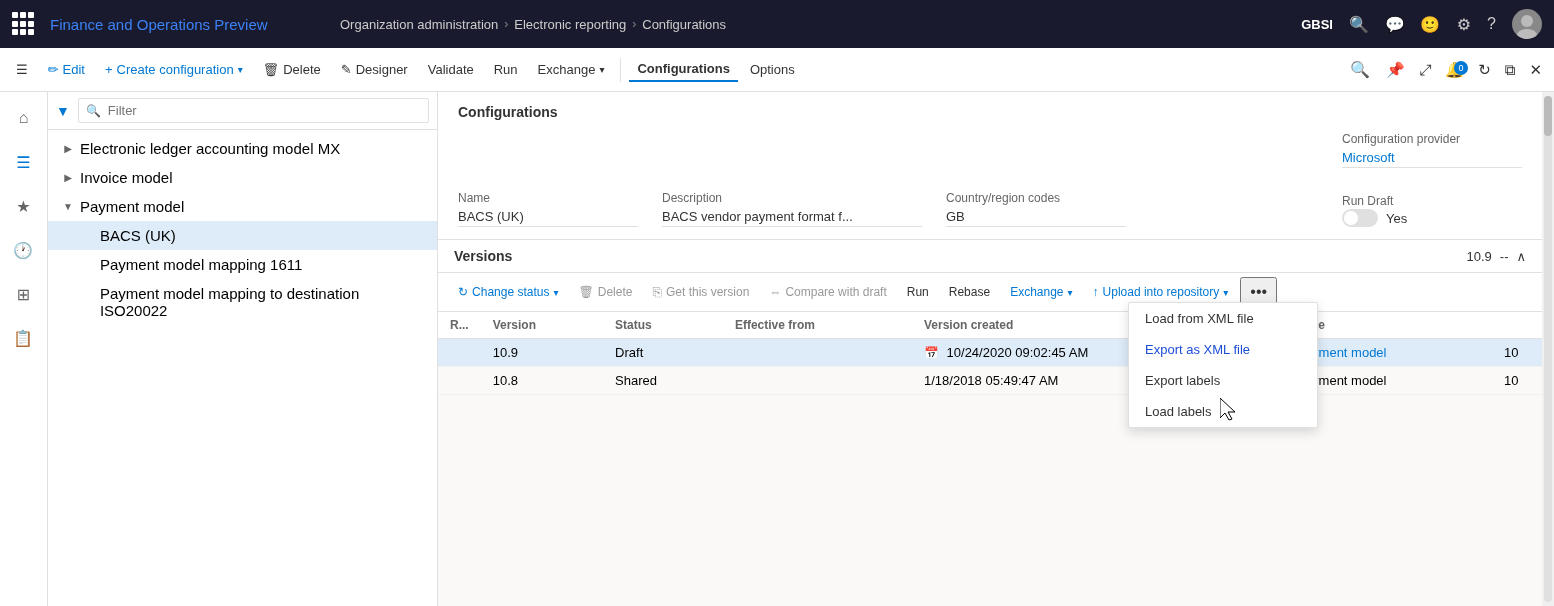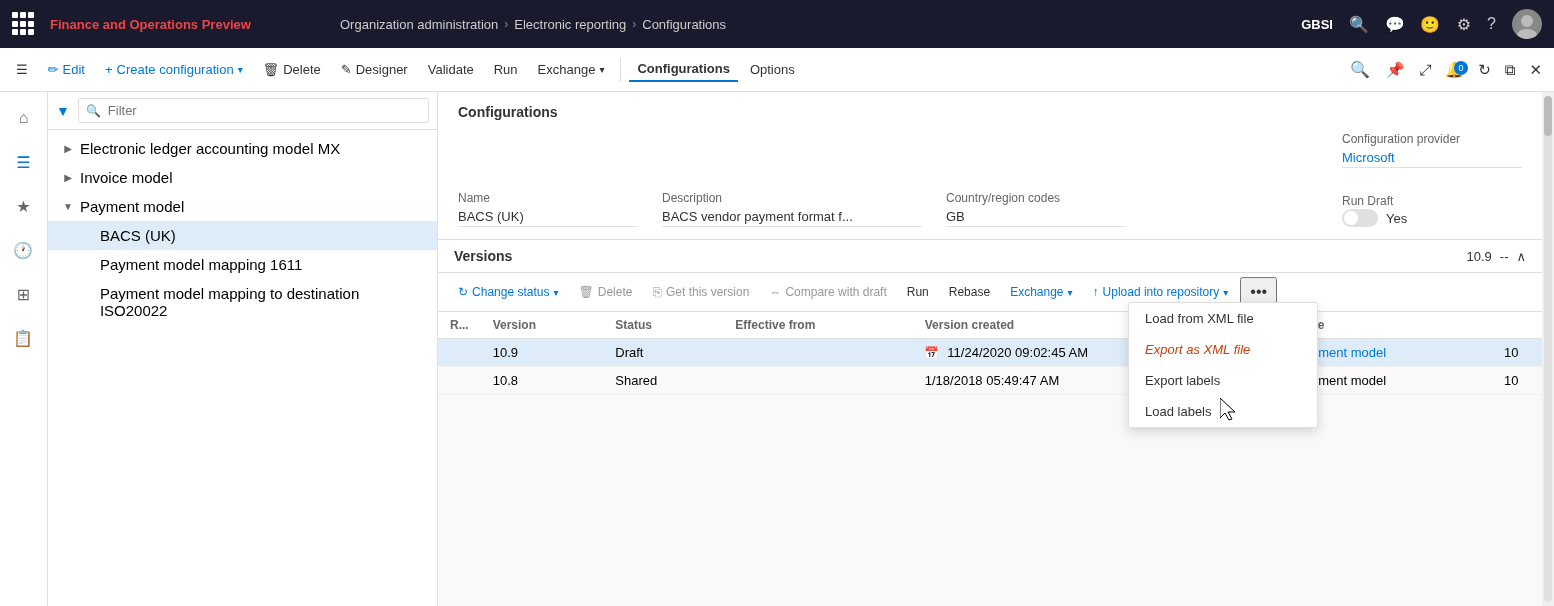--- a/index.html
+++ b/index.html
@@ -6,21 +6,21 @@
     body { background: #f3f2f1; overflow: hidden; width: 1554px; height: 606px; }
 
     
     .top-bar {
       display: flex; align-items: center; background: #1a1a2e; height: 48px; padding: 0 12px;
       color: white; gap: 8px;
     }
     .top-bar-logo { display: flex; align-items: center; gap: 10px; min-width: 320px; }
     .waffle-icon { width: 24px; height: 24px; display: grid; grid-template-columns: repeat(3,6px); gap: 2px; margin-right: 4px; }
     .waffle-dot { background: white; width: 6px; height: 6px; border-radius: 1px; }
-    .app-title { font-size: 13px; font-weight: 700; color: #ef4444; white-space: nowrap; }
+    .app-title { font-size: 15px; font-weight: 400; color: #3b82f6; white-space: nowrap; }
     .breadcrumb { display: flex; align-items: center; gap: 6px; font-size: 13px; color: #ccc; flex: 1; }
     .breadcrumb-sep { color: #888; font-size: 12px; }
     .breadcrumb-item { color: #ccc; cursor: pointer; }
     .top-bar-right { display: flex; align-items: center; gap: 16px; margin-left: auto; }
     .org-badge { font-size: 13px; color: white; font-weight: 600; }
     .top-icon { color: #ccc; font-size: 16px; cursor: pointer; }
     .avatar { width: 30px; height: 30px; border-radius: 50%; background: #888; overflow: hidden; display: flex; align-items: center; justify-content: center; }
 
     
     .toolbar {
@@ -93,21 +93,21 @@
     .cal-icon { font-size: 12px; color: #666; margin-right: 4px; }
     .base-link { color: #0078d4; cursor: pointer; }
 
     
     .exchange-dropdown {
       position: absolute; top: 302px; left: 1128px; width: 190px;
       background: white; border: 1px solid #e0e0e0; box-shadow: 0 4px 12px rgba(0,0,0,0.15);
       z-index: 1000; border-radius: 2px;
     }
     .dropdown-item { padding: 8px 16px; font-size: 13px; cursor: pointer; color: #333; }
-    .dropdown-item.disabled { color: #c2410c; cursor: default; font-style: italic; }
+    .dropdown-item.disabled { color: #1d4ed8; cursor: default; }
     .cursor-overlay { position: absolute; top: 398px; left: 1220px; width: 20px; height: 24px; pointer-events: none; z-index: 9999; }
 
     
     .right-scrollbar { width: 12px; background: #f0f0f0; display: flex; flex-direction: column; align-items: center; }
     .scrollbar-track { flex: 1; width: 8px; background: #e0e0e0; border-radius: 4px; margin: 4px auto; position: relative; }
     .scrollbar-thumb { width: 8px; height: 40px; background: #bbb; border-radius: 4px; position: absolute; top: 0; }
   </style>
 </head>
 <body>
 
@@ -344,21 +344,21 @@
             </tr>
           </thead>
           <tbody>
             <tr class="selected">
               <td></td>
               <td>10.9</td>
               <td>Draft</td>
               <td></td>
               <td>
                 <span class="cal-icon">📅</span>
-                <span>11/24/2020 09:02:45 AM</span>
+                <span>10/24/2020 09:02:45 AM</span>
               </td>
               <td></td>
               <td>
                 <span class="base-link">Payment model</span>
               </td>
               <td>10</td>
             </tr>
             <tr>
               <td></td>
               <td>10.8</td>

